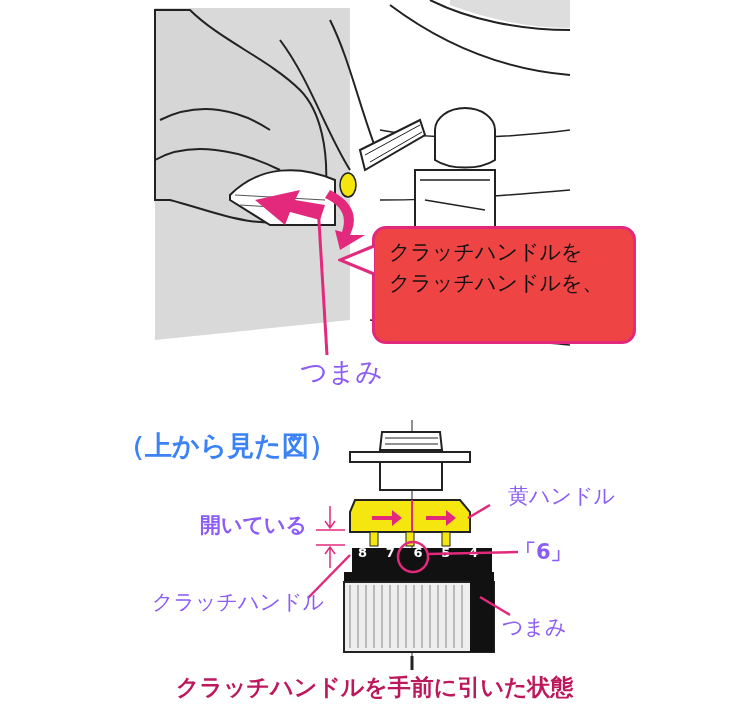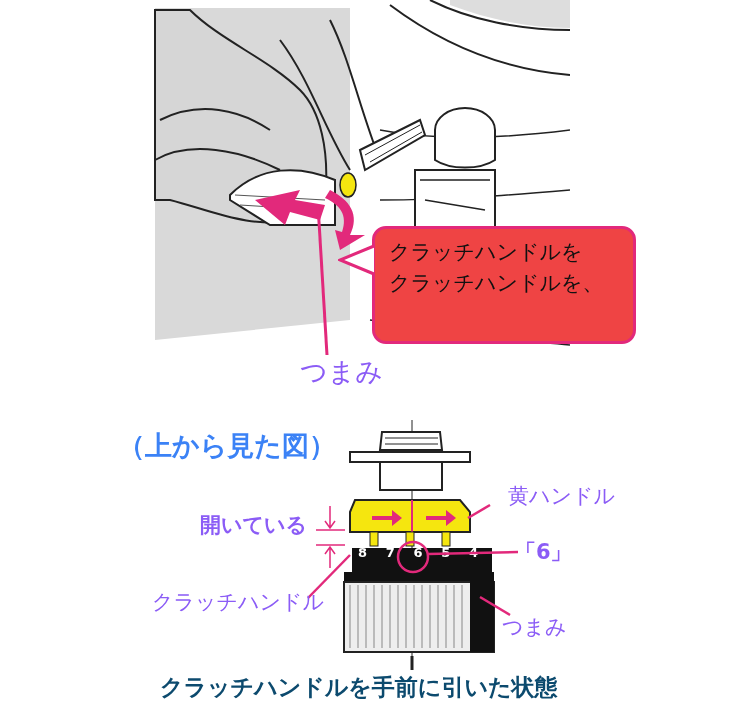--- a/index.html
+++ b/index.html
@@ -4,21 +4,21 @@
 <style>
   html,body{margin:0;padding:0;background:#fff;}
   body{width:750px;height:711px;position:relative;overflow:hidden;font-family:"DejaVu Sans",sans-serif;}
   .abs{position:absolute;}
   .top-illus{left:150px;top:0;width:420px;height:355px;}
   .callout{left:372px;top:226px;width:264px;height:118px;border:3px solid #e2297b;border-radius:14px;background:#ef4444;box-sizing:border-box;padding:8px 14px;font-size:21px;line-height:31px;color:#111;}
   .callout div{white-space:nowrap;}
   .pink{color:#8b5cf6;}
   .lbl{font-size:21px;white-space:nowrap;}
   .title2{left:118px;top:428px;font-size:27px;font-weight:bold;color:#3b82f6;text-align:center;}
-  .bottom-cap{left:160px;top:672px;font-size:23px;font-weight:bold;color:#0c4a6e;white-space:nowrap;}
+  .bottom-cap{left:176px;top:672px;font-size:23px;font-weight:bold;color:#be185d;white-space:nowrap;}
 </style>
 </head>
 <body>
 
 <svg class="abs top-illus" viewBox="0 0 420 355" width="420" height="355">
   <path d="M5 8 L200 8 L200 320 L5 340 Z" fill="#d9d9d9"></path>
   <path d="M40 10 C70 40 120 60 150 90 C170 110 180 150 175 200 L150 220 C100 230 60 210 20 200 L5 200 L5 10 Z" fill="#d6d6d6" stroke="#222" stroke-width="2"></path>
   <path d="M10 120 C50 100 90 110 120 130" fill="none" stroke="#222" stroke-width="2"></path>
   <path d="M5 160 C40 140 90 150 130 170" fill="none" stroke="#222" stroke-width="2"></path>
   <path d="M130 40 C160 80 175 130 200 170" fill="none" stroke="#222" stroke-width="2"></path>

